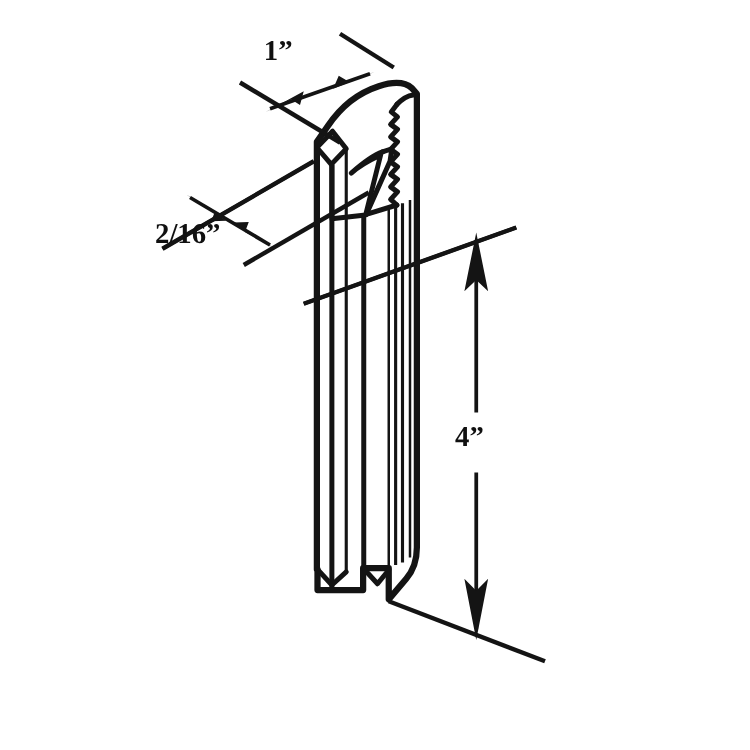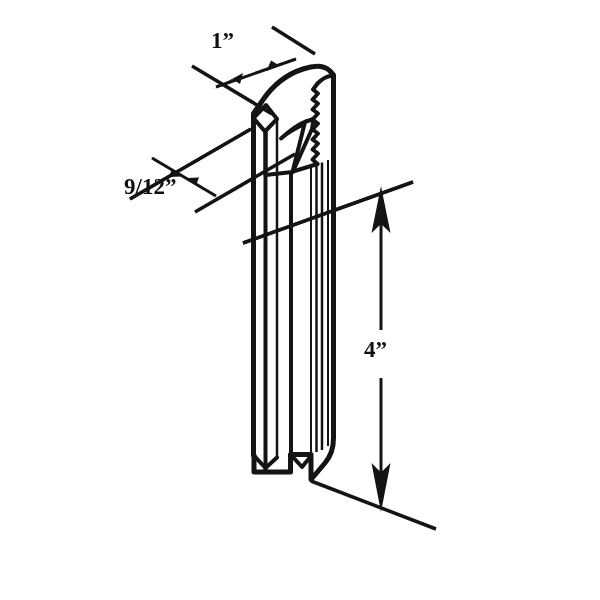--- a/index.html
+++ b/index.html
@@ -153,17 +153,17 @@
     <g stroke="#141414" stroke-width="3" fill="none" stroke-linecap="butt">
 
       <line x1="130.0" y1="199.0" x2="251.0" y2="129.0"></line>
       <line x1="243.0" y1="243.0" x2="413.0" y2="182.0"></line>
     </g>
 
   </svg>
 
   <div class="dim-label" id="label-width">1”</div>
 
-  <div class="dim-label" id="label-depth">9/12”</div>
+  <div class="dim-label" id="label-depth">2/16”</div>
 
   <div class="dim-label" id="label-length">4”</div>
 
 </div>
 
 </body></html>

